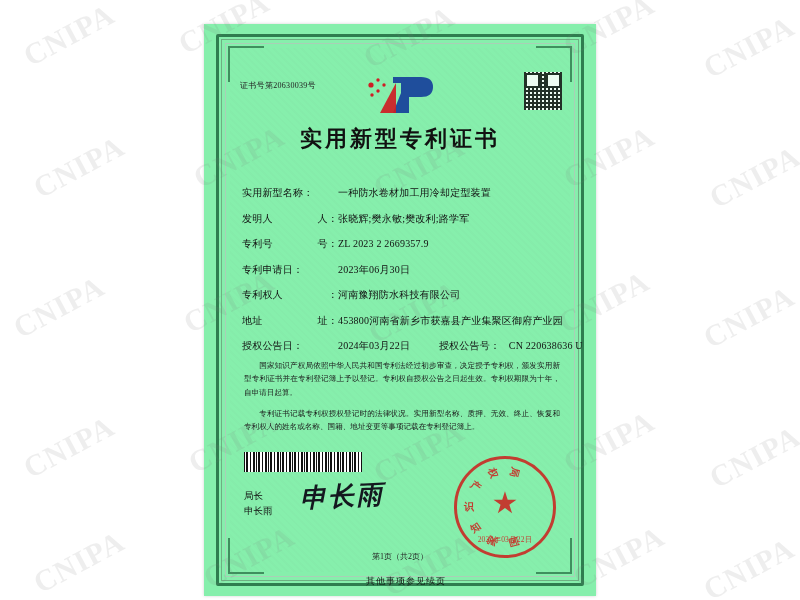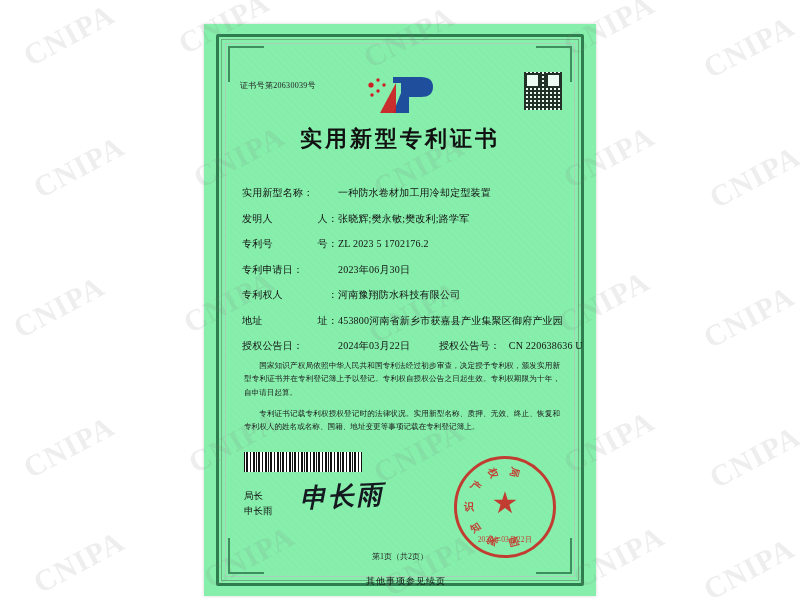--- a/index.html
+++ b/index.html
@@ -385,21 +385,21 @@
           <span>发明人</span>
           <span>人：</span>
         </div>
         <div class="field-value">张晓辉;樊永敏;樊改利;路学军</div>
       </div>
       <div class="field-row">
         <div class="field-label spread">
           <span>专利号</span>
           <span>号：</span>
         </div>
-        <div class="field-value">ZL 2023 5 1702176.2</div>
+        <div class="field-value">ZL 2023 2 2669357.9</div>
       </div>
       <div class="field-row">
         <div class="field-label">
           <span>专利申请日</span><span>：</span>
         </div>
         <div class="field-value">2023年06月30日</div>
       </div>
       <div class="field-row">
         <div class="field-label spread">
           <span>专利权人</span>

